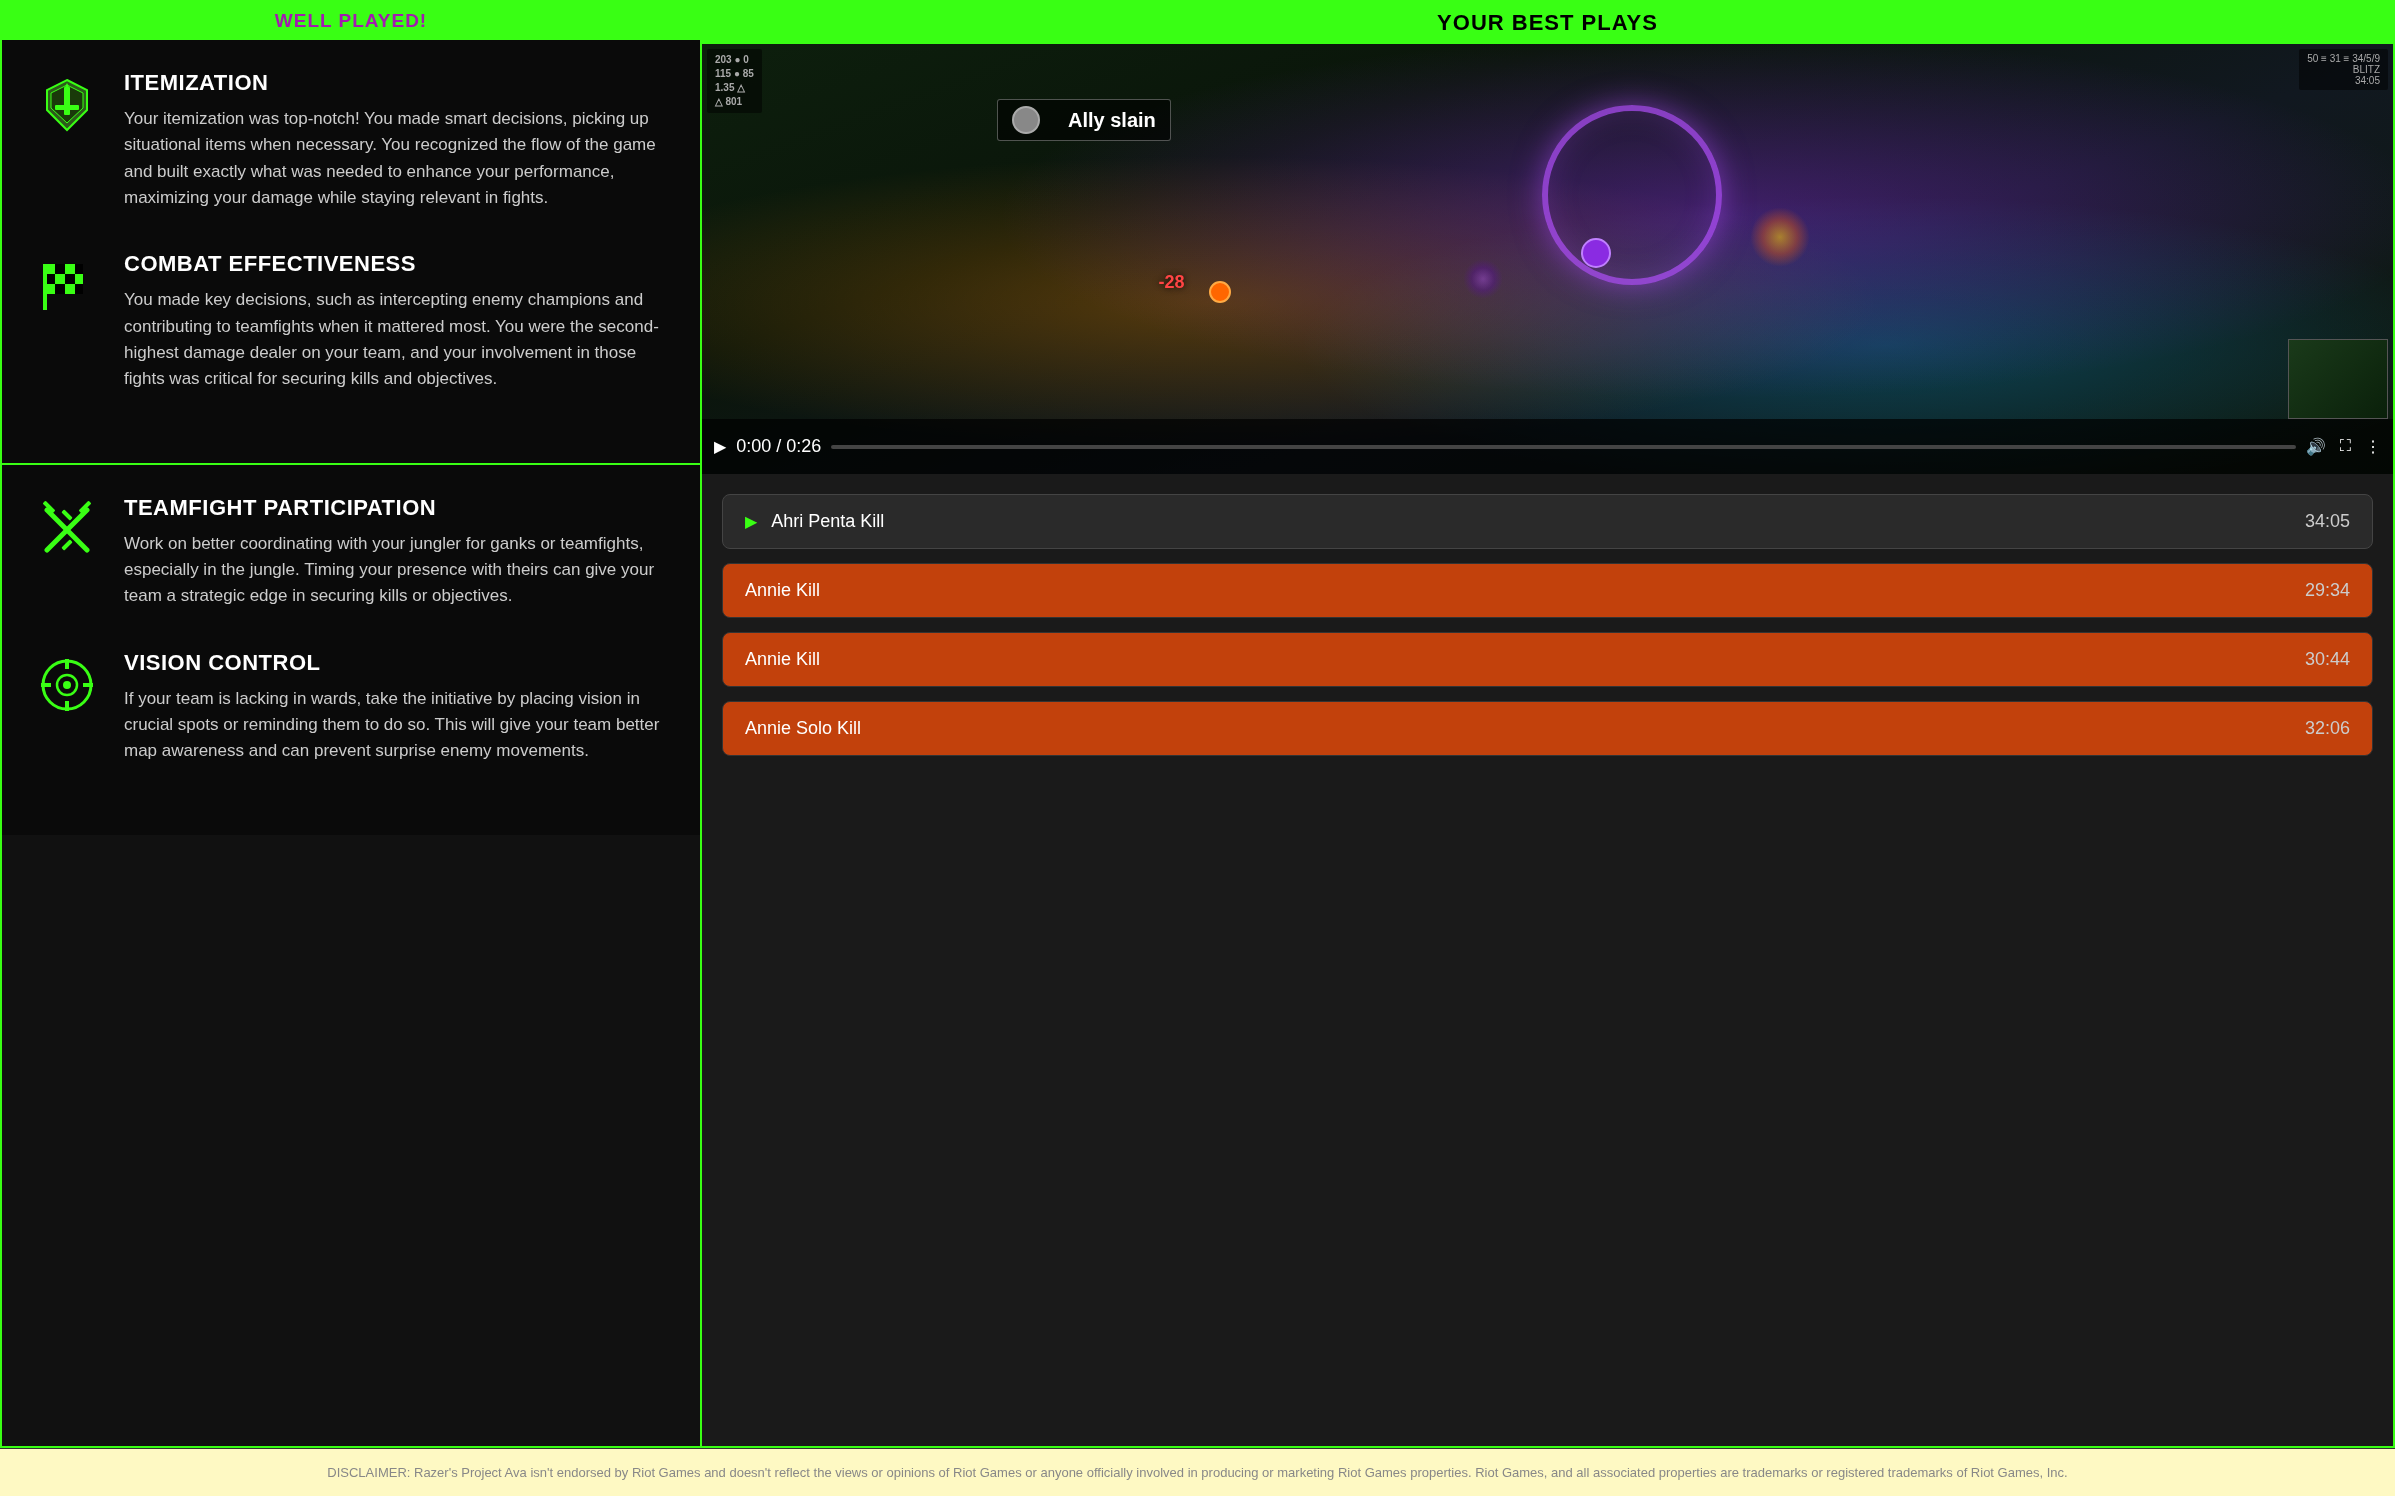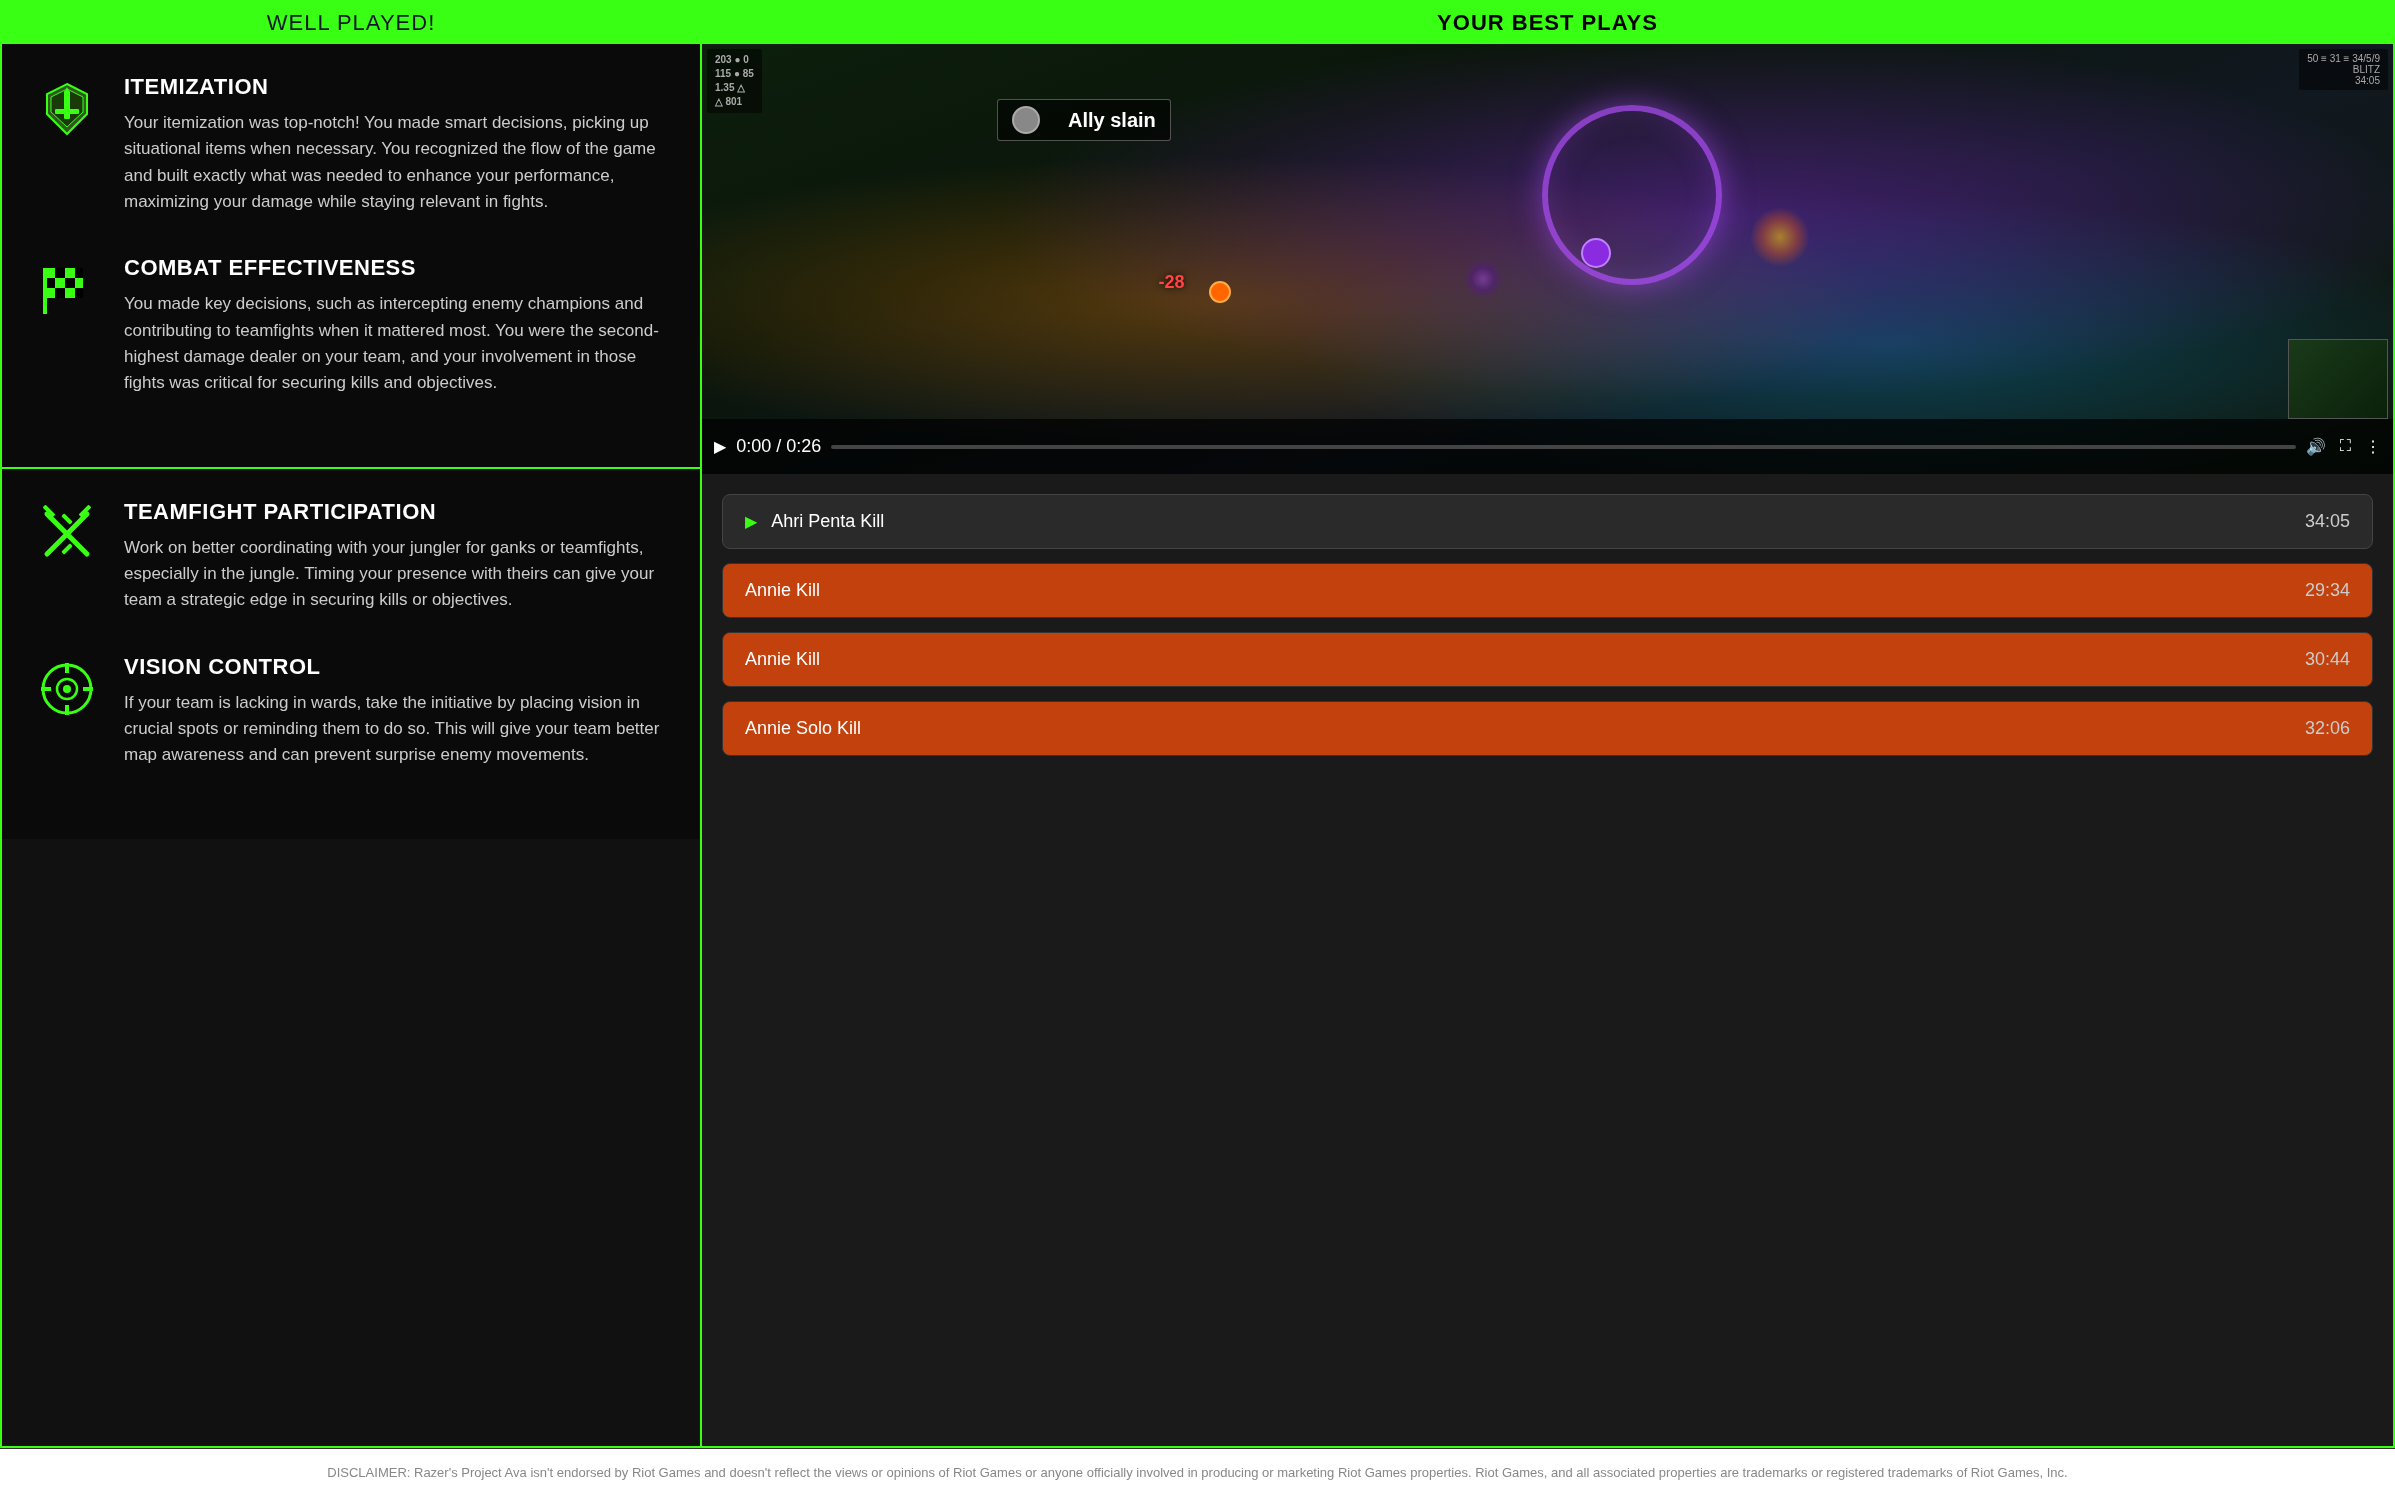--- a/index.html
+++ b/index.html
@@ -23,24 +23,24 @@
     .left-panel {
       width: 700px;
       min-width: 700px;
       display: flex;
       flex-direction: column;
       border-right: 2px solid #39ff14;
     }
 
     .section-header {
       background: #39ff14;
-      color: #0f172a;
+      color: #a21caf;
       text-align: center;
-      font-weight: normal;
-      font-size: 22px;
+      font-weight: bold;
+      font-size: 19px;
       padding: 8px 0;
       letter-spacing: 1px;
     }
 
     .well-played-section {
       border-bottom: 2px solid #39ff14;
       flex: 0 0 auto;
     }
 
     .well-played-content {
@@ -303,21 +303,21 @@
       color: #fff;
     }
 
     .play-time {
       font-size: 18px;
       color: #ccc;
     }
 
     
     .footer {
-      background: #ffffff;
+      background: #fef9c3;
       border-top: 1px solid #333;
       padding: 14px 20px;
       text-align: center;
       font-size: 13px;
       color: #888;
       line-height: 1.5;
     }
 
     
     .game-char {

